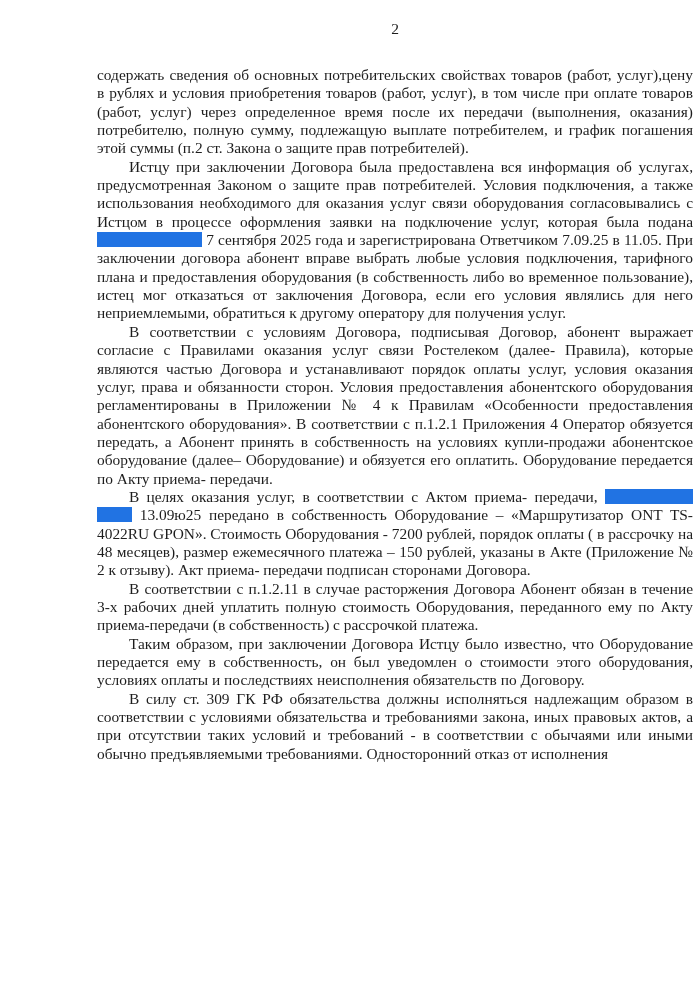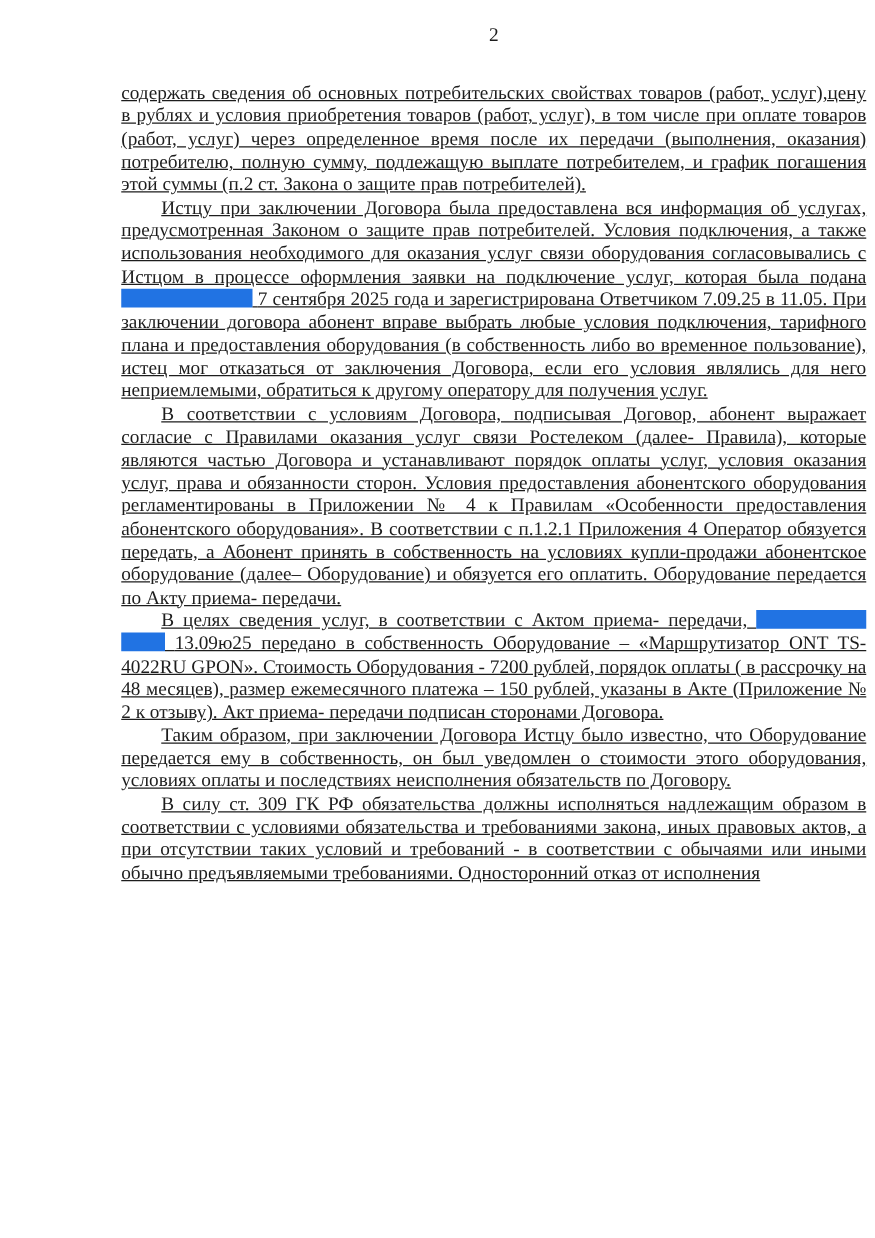--- a/index.html
+++ b/index.html
@@ -21,21 +21,20 @@
     font-size: 15.5px;
   }
   .body-text {
     position: absolute;
     top: 66px;
     left: 97px;
     width: 596px;
     text-align: justify;
     font-size: 15.4px;
     line-height: 18.35px;
-    text-decoration: underline;
   }
   .body-text p { margin: 0; padding: 0; text-indent: 32px; }
   .body-text p.continuation { text-indent: 0; }
   .redact {
     display: inline-block;
     background: #2173e3;
     height: 15px;
     vertical-align: -2px;
   }
   .r-105 { width: 105px; }
@@ -53,26 +52,27 @@
   <div class="body-text">
 
     <p class="continuation"><span>содержать сведения об основных потребительских свойствах товаров (работ, услуг),цену в рублях и условия приобретения товаров (работ, услуг), в том числе при оплате товаров (работ, услуг) через определенное время после их передачи (выполнения, оказания) потребителю, полную сумму, подлежащую выплате потребителем, и график погашения этой суммы (п.2 ст. Закона о защите прав потребителей).</span></p>
 
     <p><span>Истцу при заключении Договора была предоставлена вся информация об услугах, предусмотренная Законом о защите прав потребителей. Условия подключения, а также использования необходимого для оказания услуг связи оборудования согласовывались с Истцом в процессе оформления заявки на подключение услуг, которая была подана</span>
       <span class="redact r-105"></span>
       <span>7 сентября 2025 года и зарегистрирована Ответчиком 7.09.25 в 11.05. При заключении договора абонент вправе выбрать любые условия подключения, тарифного плана и предоставления оборудования (в собственность либо во временное пользование), истец мог отказаться от заключения Договора, если его условия являлись для него неприемлемыми, обратиться к другому оператору для получения услуг.</span></p>
 
     <p><span>В соответствии с условиям Договора, подписывая Договор, абонент выражает согласие с Правилами оказания услуг связи Ростелеком (далее- Правила), которые являются частью Договора и устанавливают порядок оплаты услуг, условия оказания услуг, права и обязанности сторон. Условия предоставления абонентского оборудования регламентированы в Приложении № 4 к Правилам «Особенности предоставления абонентского оборудования». В соответствии с п.1.2.1 Приложения 4 Оператор обязуется передать, а Абонент принять в собственность на условиях купли-продажи абонентское оборудование (далее– Оборудование) и обязуется его оплатить. Оборудование передается по Акту приема- передачи.</span></p>
 
-    <p><span>В целях сведения услуг, в  соответствии с Актом приема- передачи,</span>
+    <p><span>В целях оказания услуг, в  соответствии с Актом приема- передачи,</span>
       <span class="redact r-88"></span>
       <span class="redact r-35"></span>
       <span>13.09ю25 передано в собственность Оборудование – «Маршрутизатор ONT TS-4022RU GPON». Стоимость Оборудования - 7200 рублей, порядок оплаты ( в рассрочку на 48 месяцев), размер ежемесячного платежа – 150 рублей, указаны в Акте (Приложение № 2 к отзыву). Акт приема- передачи подписан сторонами Договора.</span></p>
 
 
+    <p><span>В соответствии с п.1.2.11 в случае расторжения Договора Абонент обязан в течение 3-х рабочих дней уплатить полную стоимость Оборудования, переданного ему по Акту приема-передачи (в собственность) с рассрочкой платежа.</span></p>
 
     <p><span>Таким образом, при заключении Договора Истцу было известно, что Оборудование передается ему в собственность, он был уведомлен о стоимости этого оборудования, условиях оплаты и последствиях неисполнения обязательств по Договору.</span></p>
 
 
 
     <p><span>В силу ст. 309 ГК РФ обязательства должны исполняться надлежащим образом в соответствии с условиями обязательства и требованиями закона, иных правовых актов, а при отсутствии таких условий и требований - в соответствии с обычаями или иными обычно предъявляемыми требованиями. Односторонний отказ от исполнения</span></p>
 
   </div>
 </div>
 

